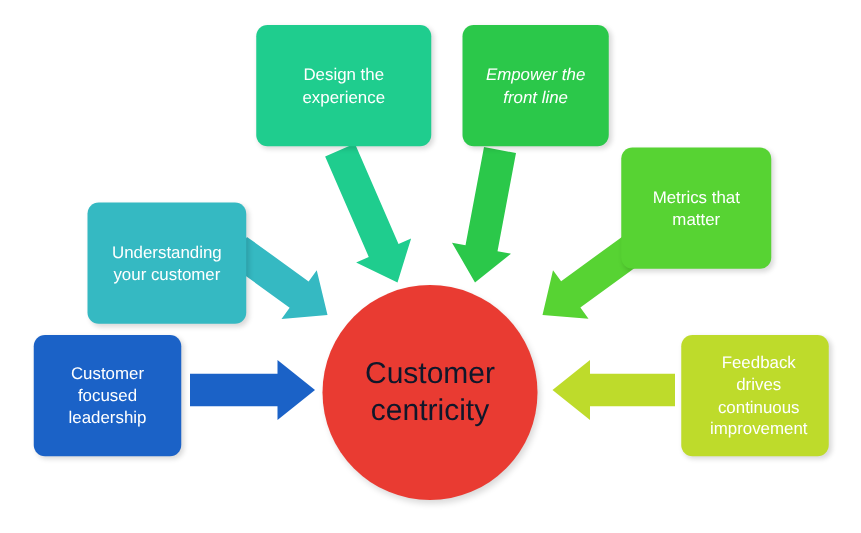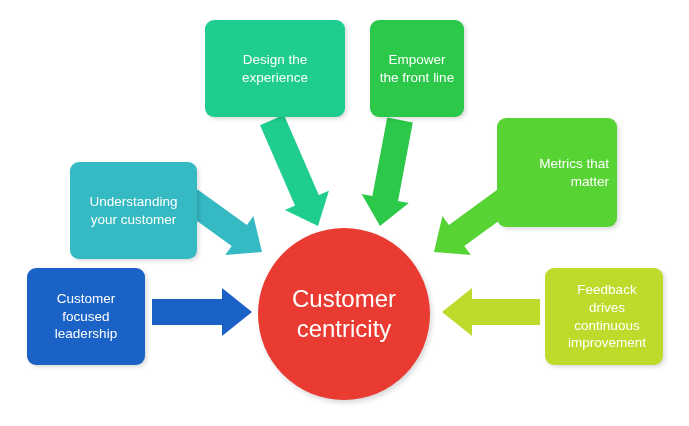--- a/index.html
+++ b/index.html
@@ -27,30 +27,30 @@
     text-align: center;
     font-size: 13.5px;
     line-height: 1.3;
     padding: 8px;
     box-sizing: border-box;
     box-shadow: 2px 2px 4px rgba(0,0,0,0.15);
   }
   .n1 { left: 27px;  top: 268px; width: 118px; height: 97px; }
   .n2 { left: 70px;  top: 118px; width: 127px; height: 97px; margin-top: 44px; }
   .n3 { left: 205px; top: 20px;  width: 140px; height: 97px; }
-  .n4 { left: 370px; top: 20px;  width: 94px; height: 97px; }
-  .n5 { left: 497px; top: 118px; width: 120px; height: 109px; text-align: right; }
+  .n4 { left: 370px; top: 20px;  width: 117px; height: 97px; font-style: italic; }
+  .n5 { left: 497px; top: 118px; width: 120px; height: 97px; }
   .n6 { left: 545px; top: 268px; width: 118px; height: 97px; padding-left: 14px; }
   .center-circle {
     position: absolute;
     z-index: 2;
     left: 258px; top: 228px;
     width: 172px; height: 172px;
     border-radius: 50%;
-    color: #ffffff;
+    color: #0f172a;
     display: flex;
     align-items: center;
     justify-content: center;
     text-align: center;
     font-size: 24px;
     line-height: 1.25;
     padding: 14px;
     box-sizing: border-box;
     box-shadow: 2px 3px 5px rgba(0,0,0,0.15);
   }

